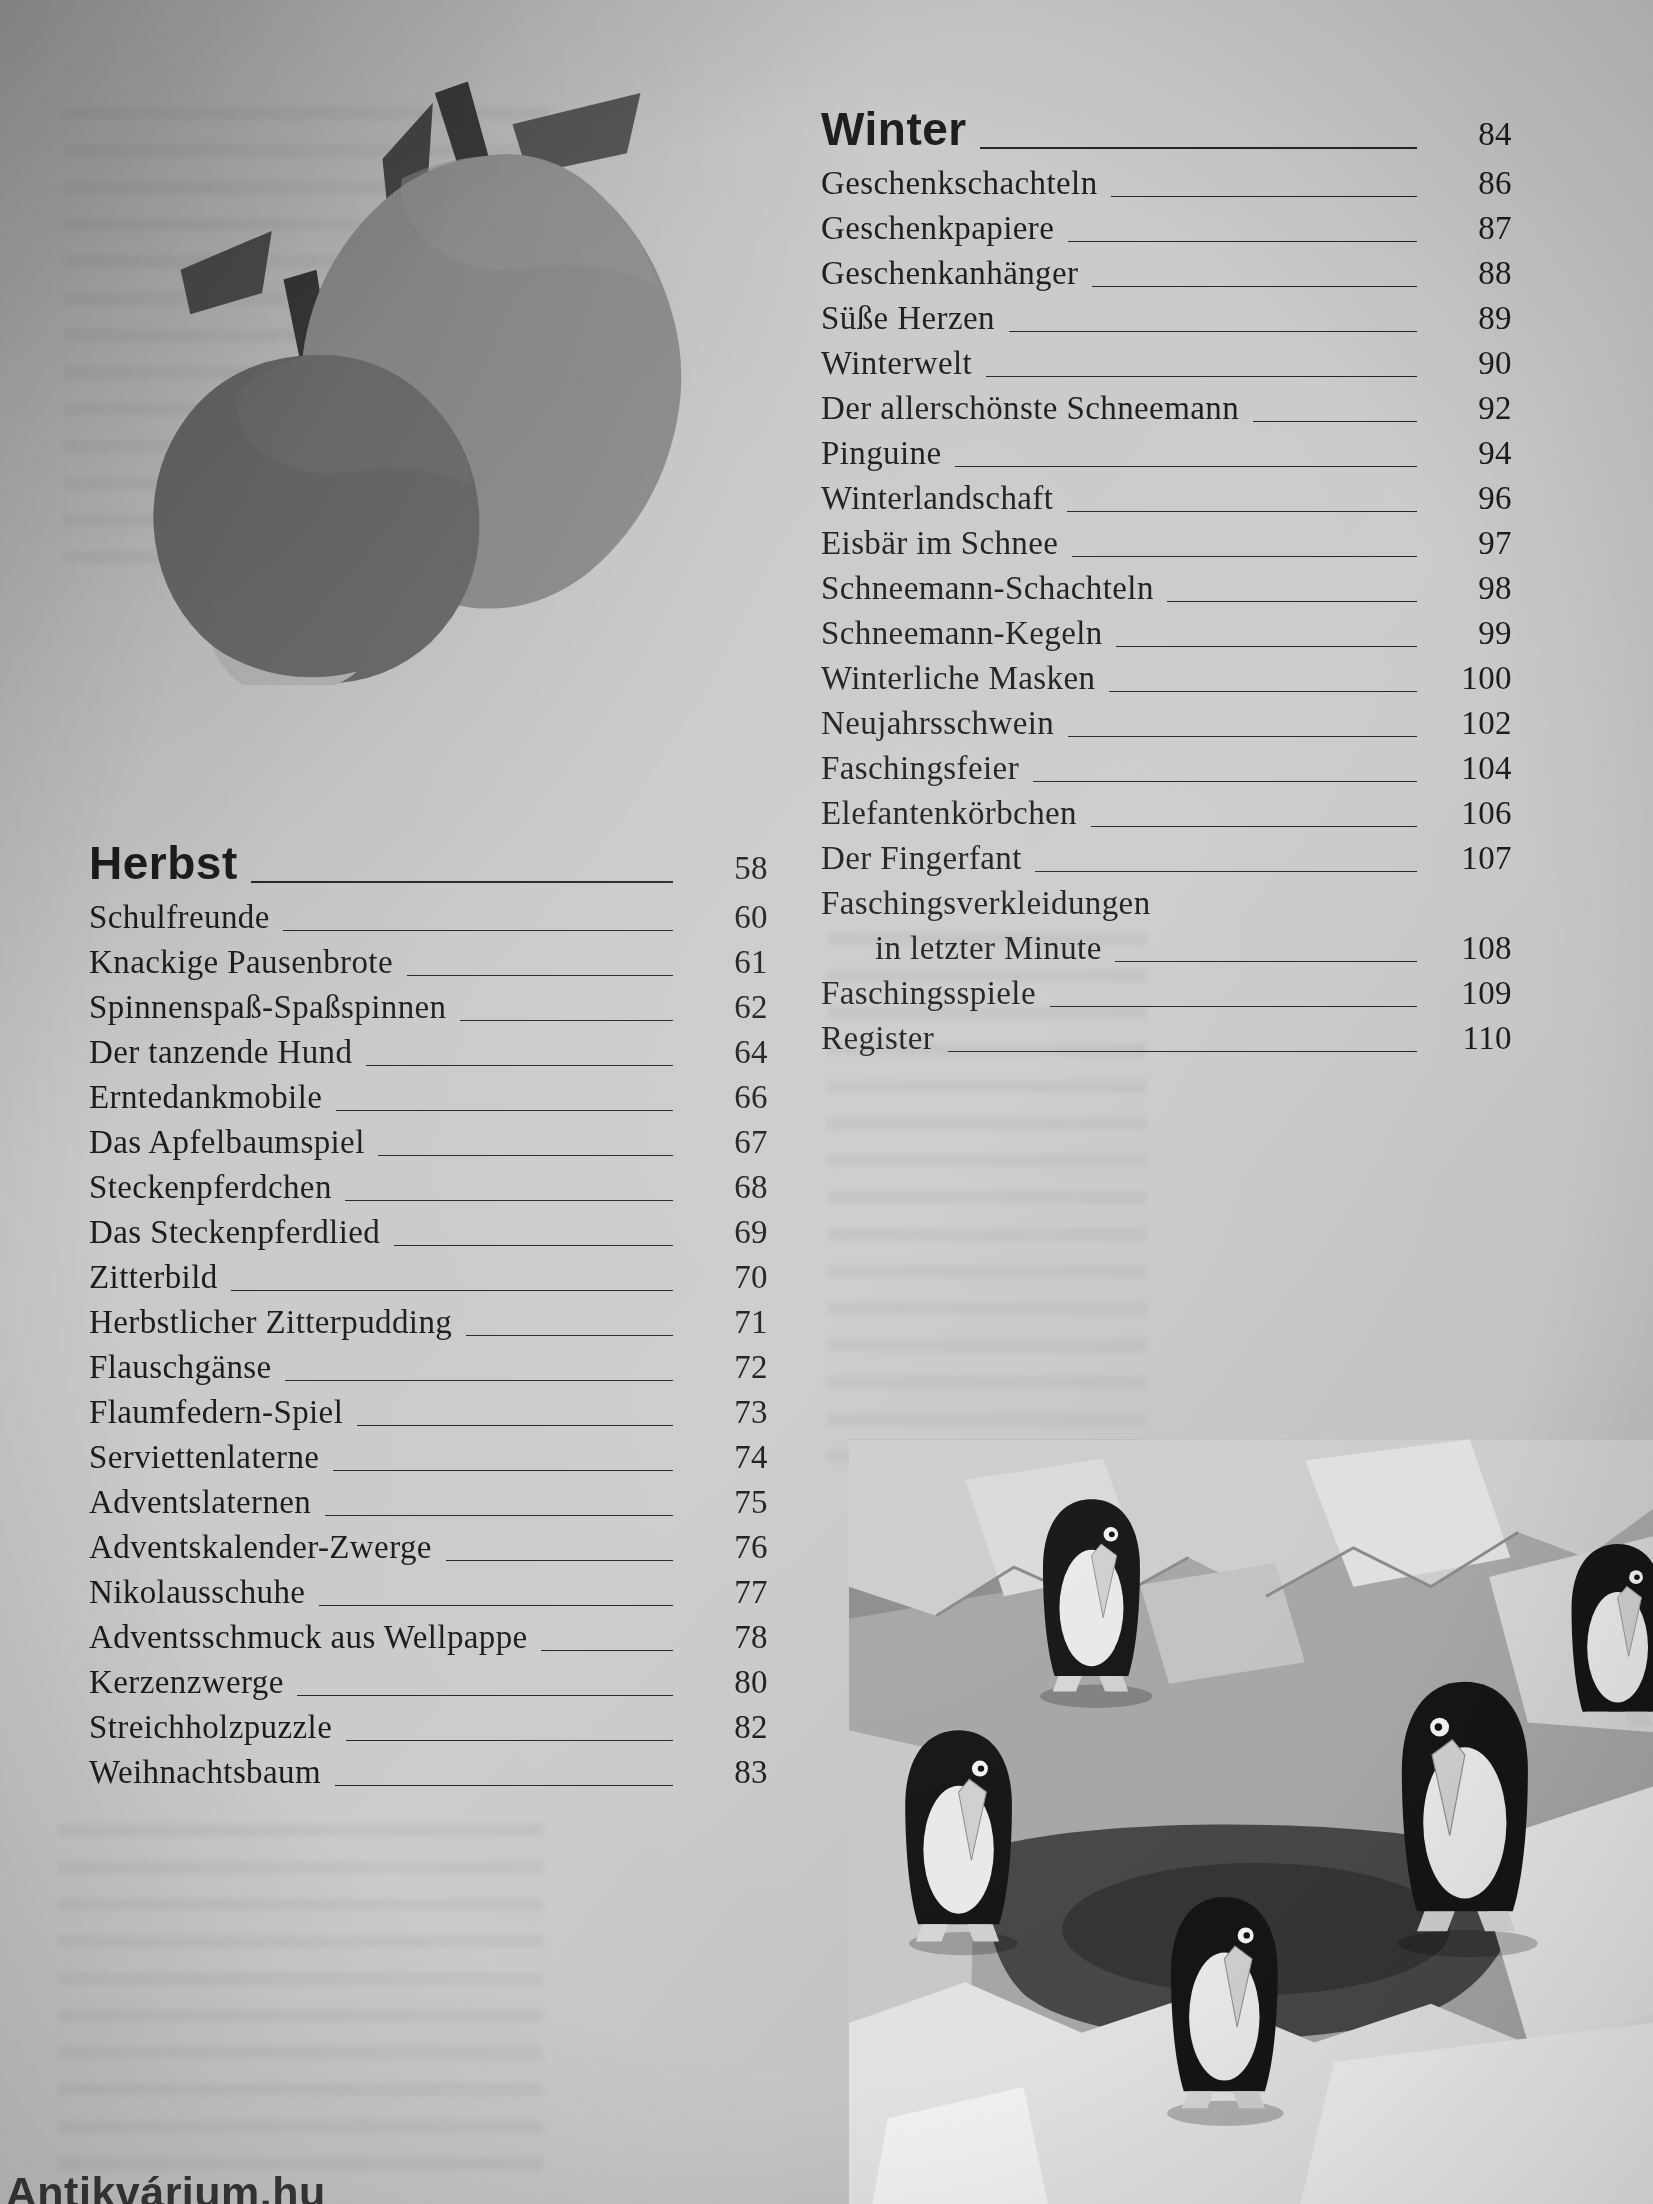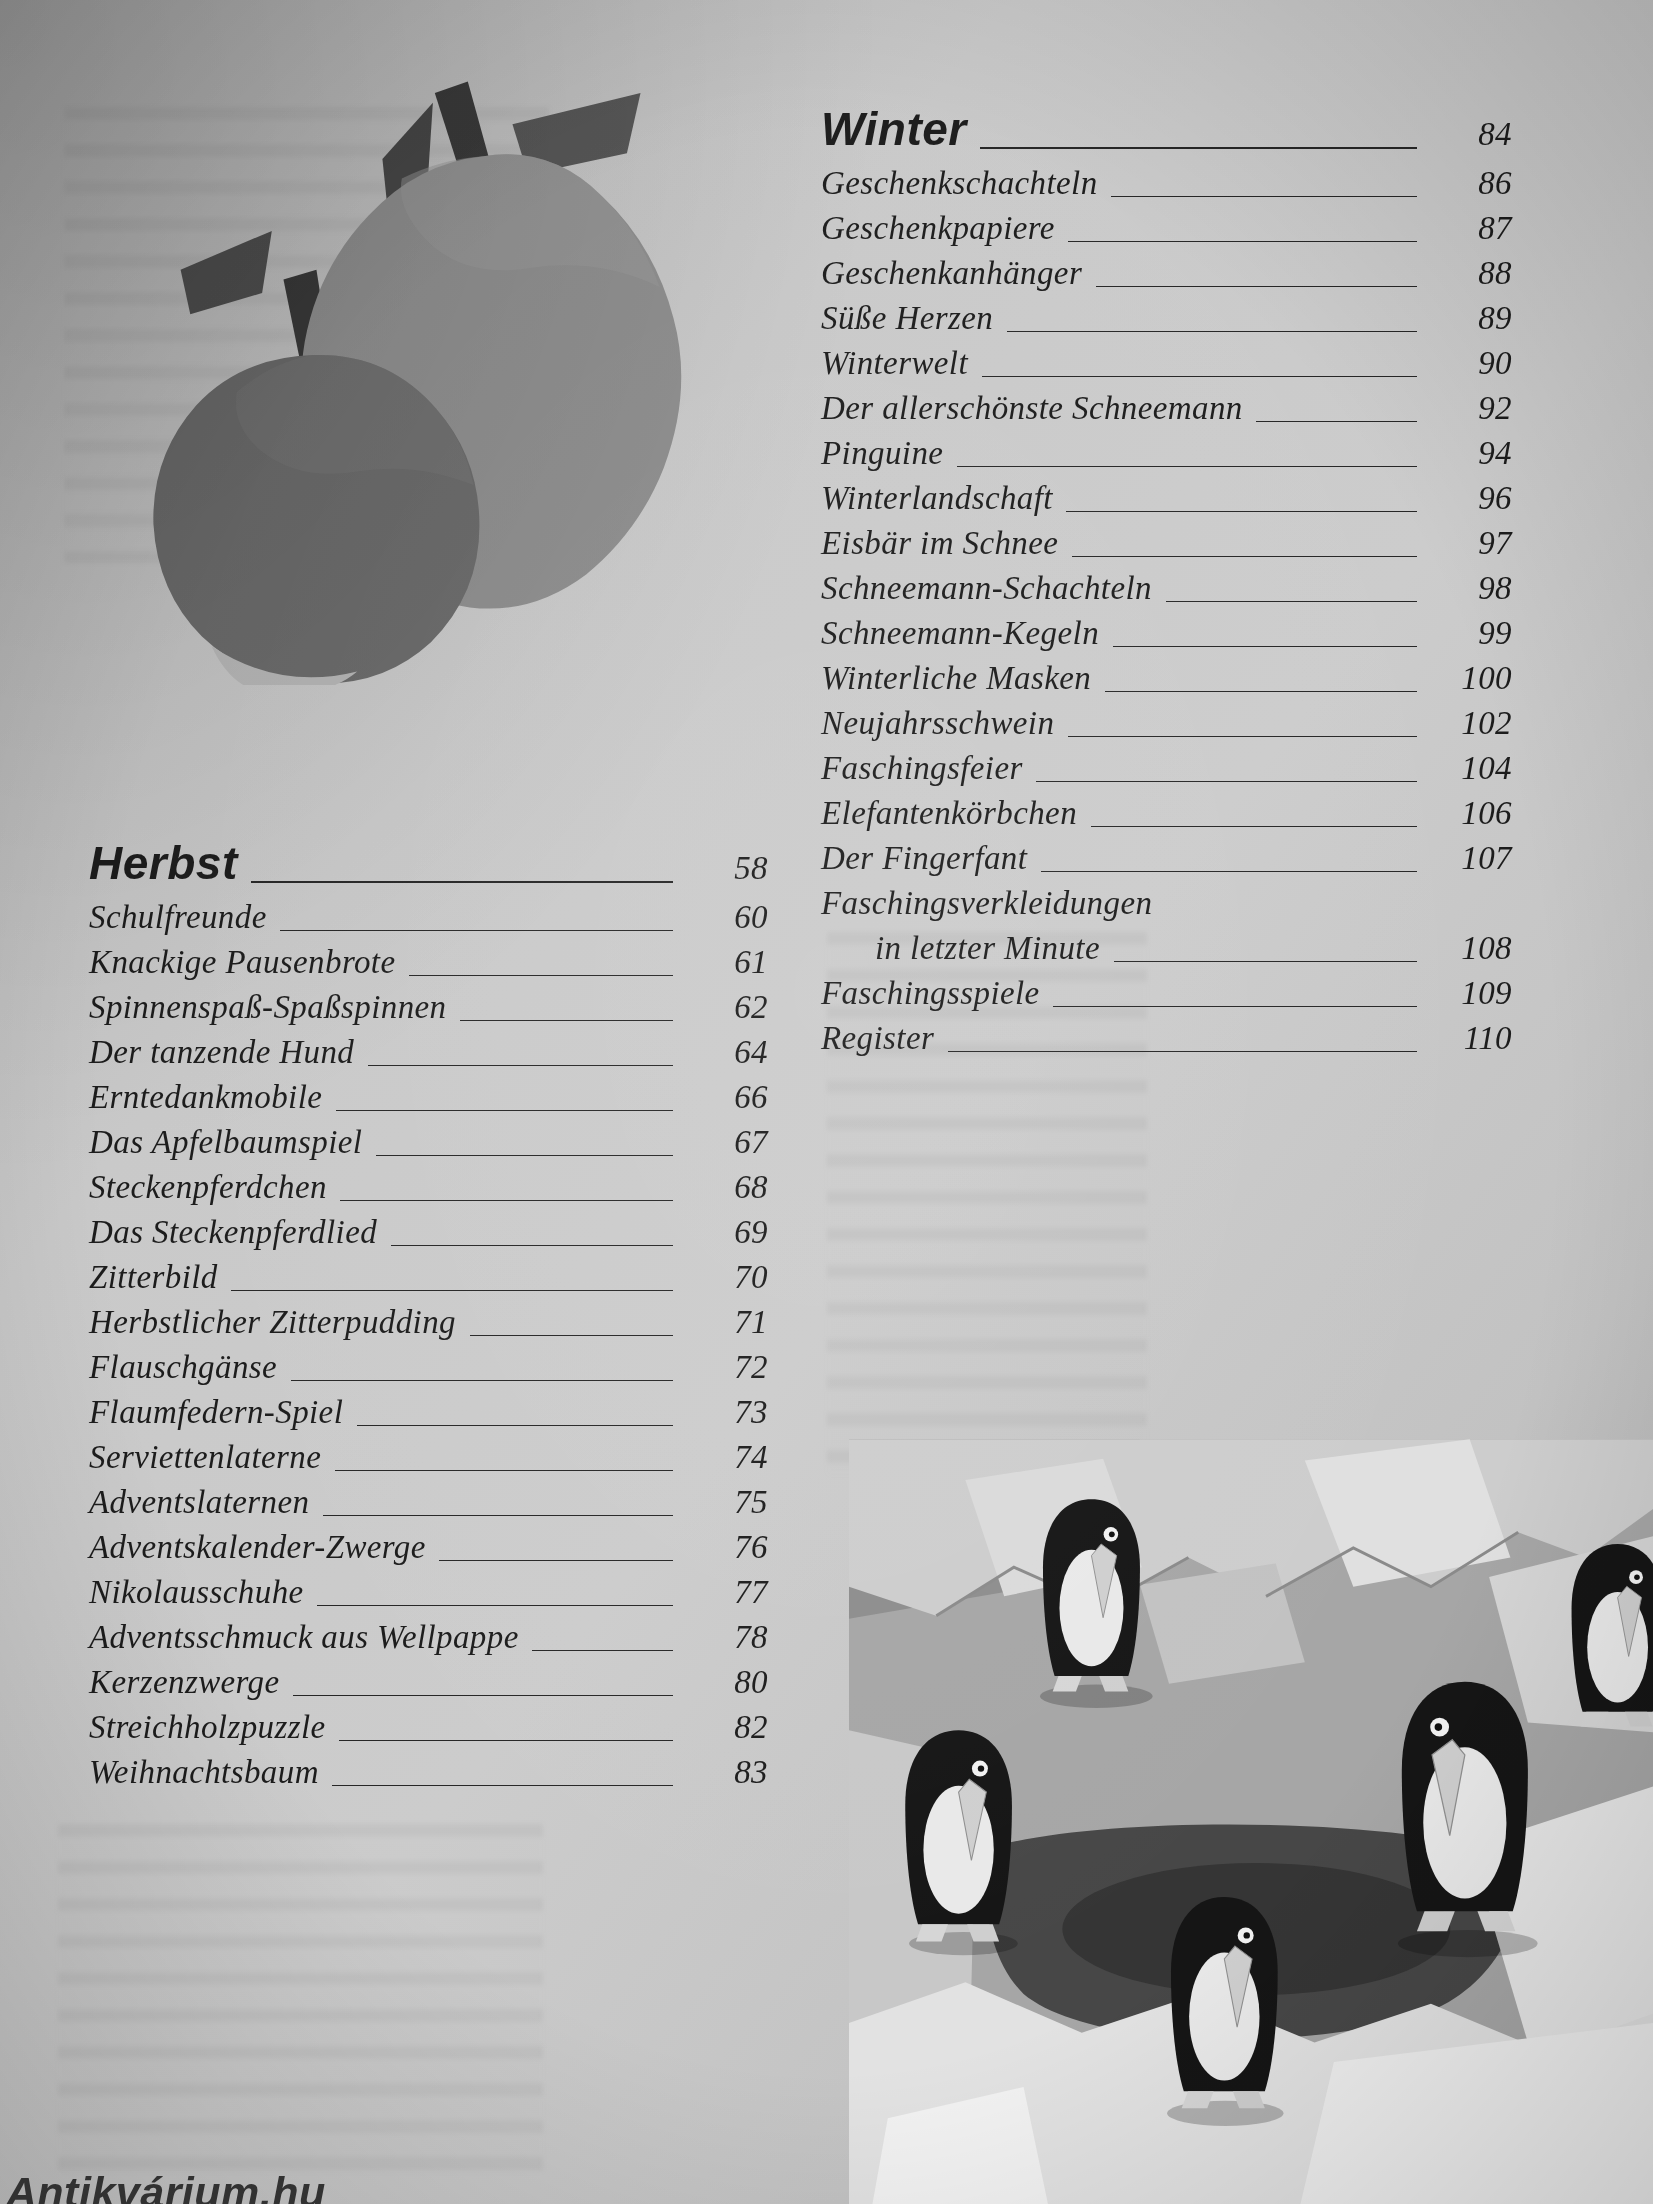--- a/index.html
+++ b/index.html
@@ -5,21 +5,20 @@
   html,body{margin:0;padding:0;background:#6e6e6e;}
   .page{
     position:relative;
     width:1654px;height:2205px;
     margin:0 auto;
     overflow:hidden;
     background:
       linear-gradient(128deg,#b3b3b3 0%,#c9c9c9 30%,#cccccc 55%,#c2c2c2 78%,#a9a9a9 100%);
     font-family:"Liberation Serif","DejaVu Serif",serif;
     color:#1c1c1c;
-    font-style:italic;
   }
   .vignette{
     position:absolute;inset:0;pointer-events:none;z-index:6;
     background:
       radial-gradient(ellipse at 0% 0%,rgba(0,0,0,0.14),transparent 38%),
       radial-gradient(ellipse at 50% 45%,rgba(255,255,255,0.07),transparent 60%),
       radial-gradient(ellipse at 50% 50%,transparent 62%,rgba(0,0,0,0.16) 100%);
   }
   
   .ghost{

